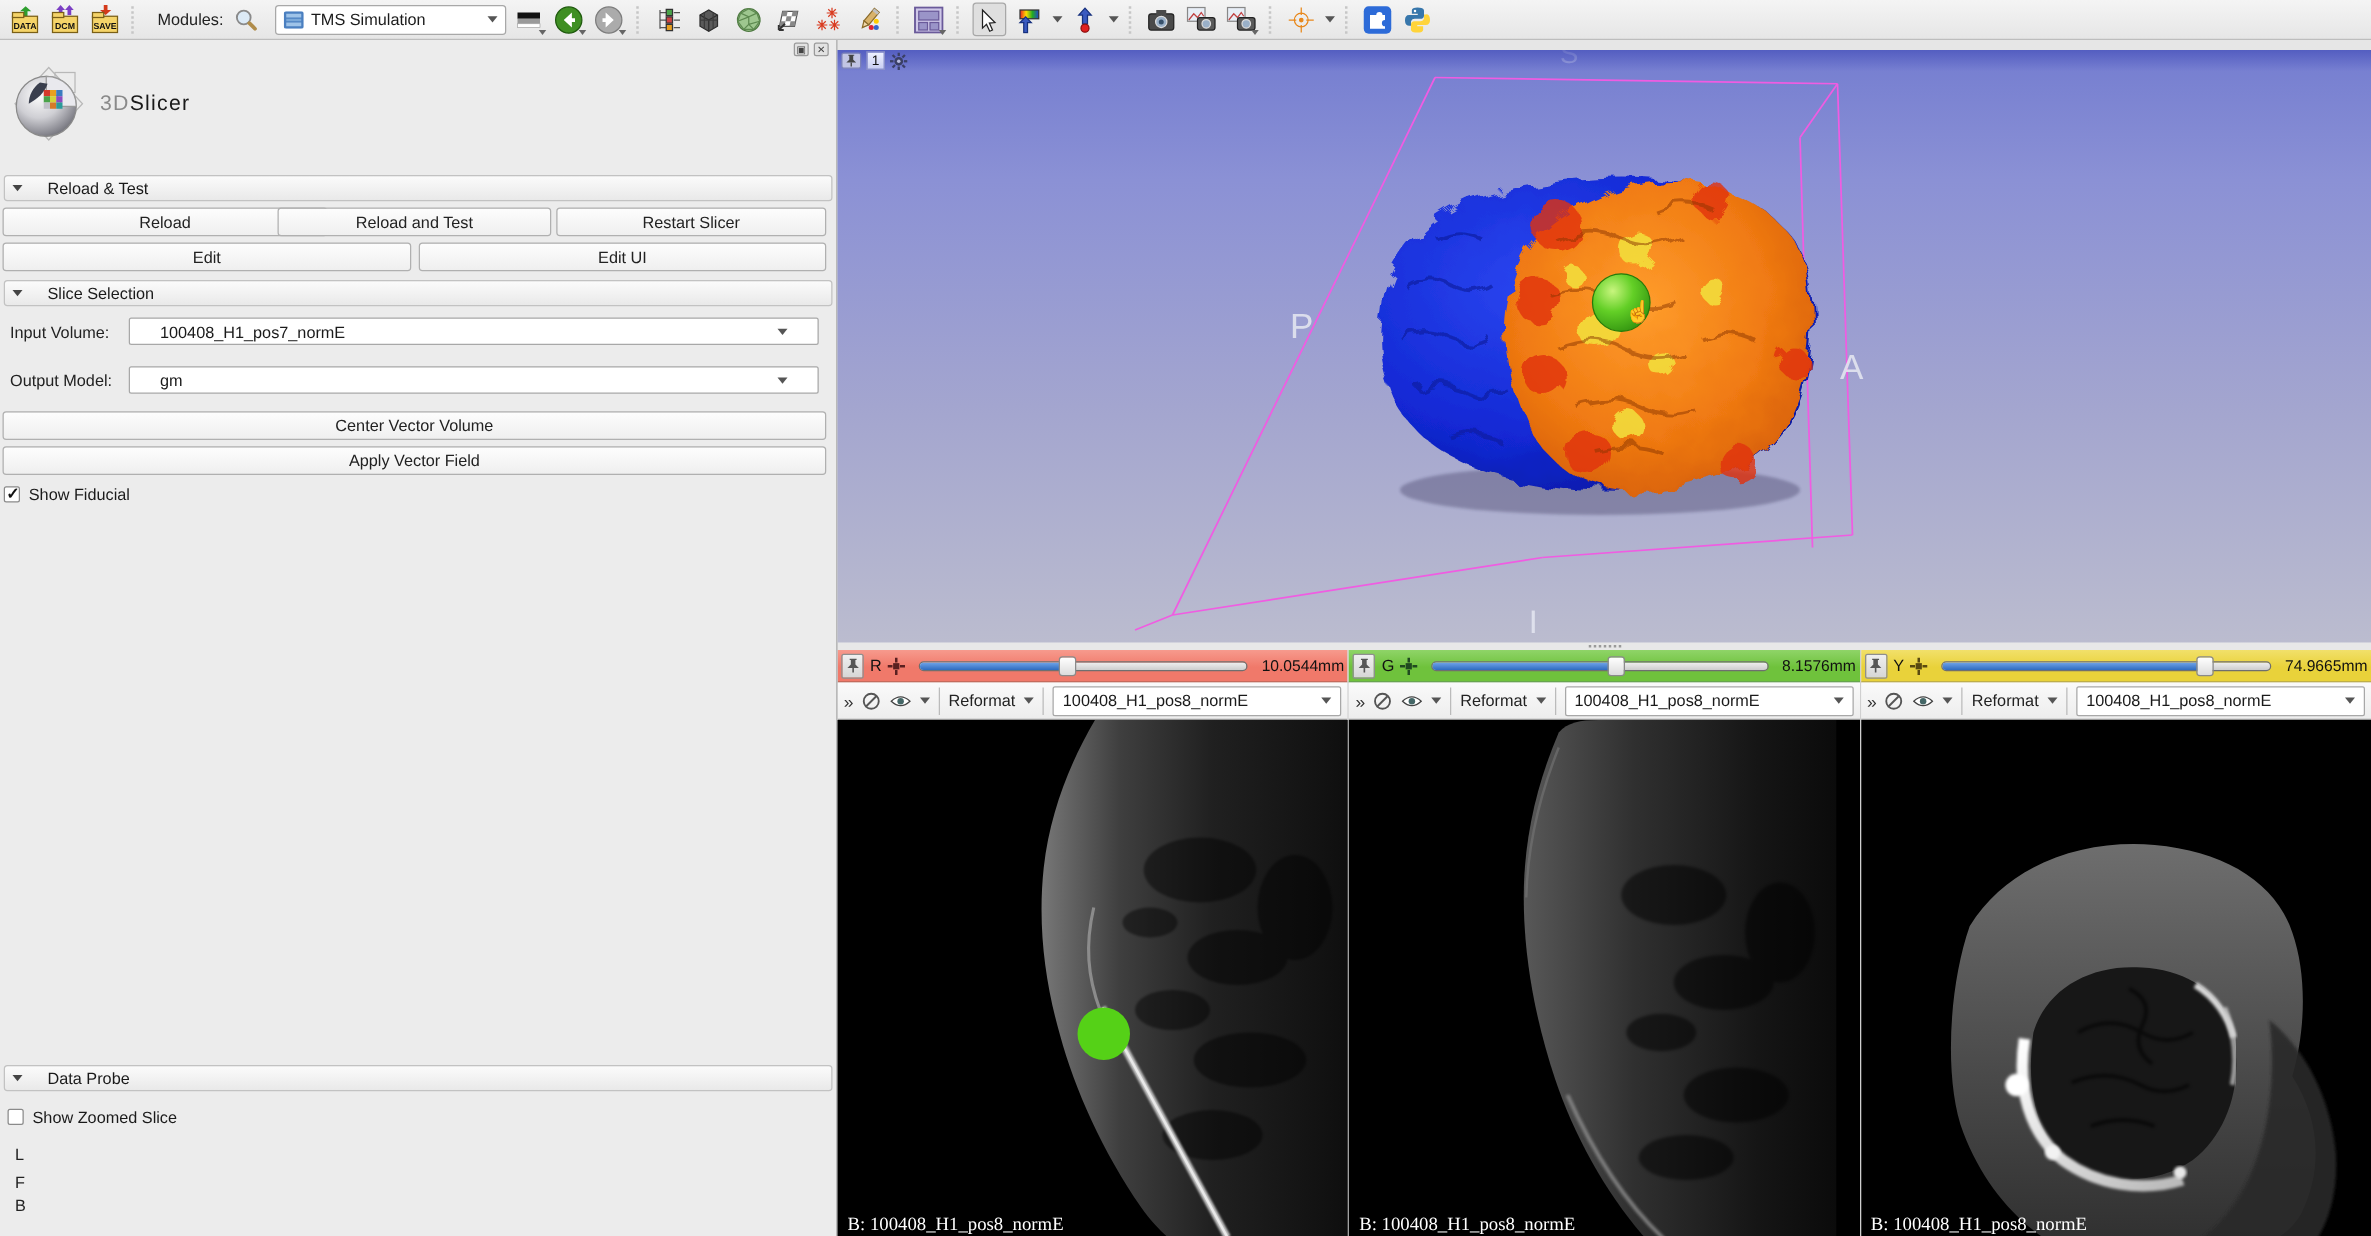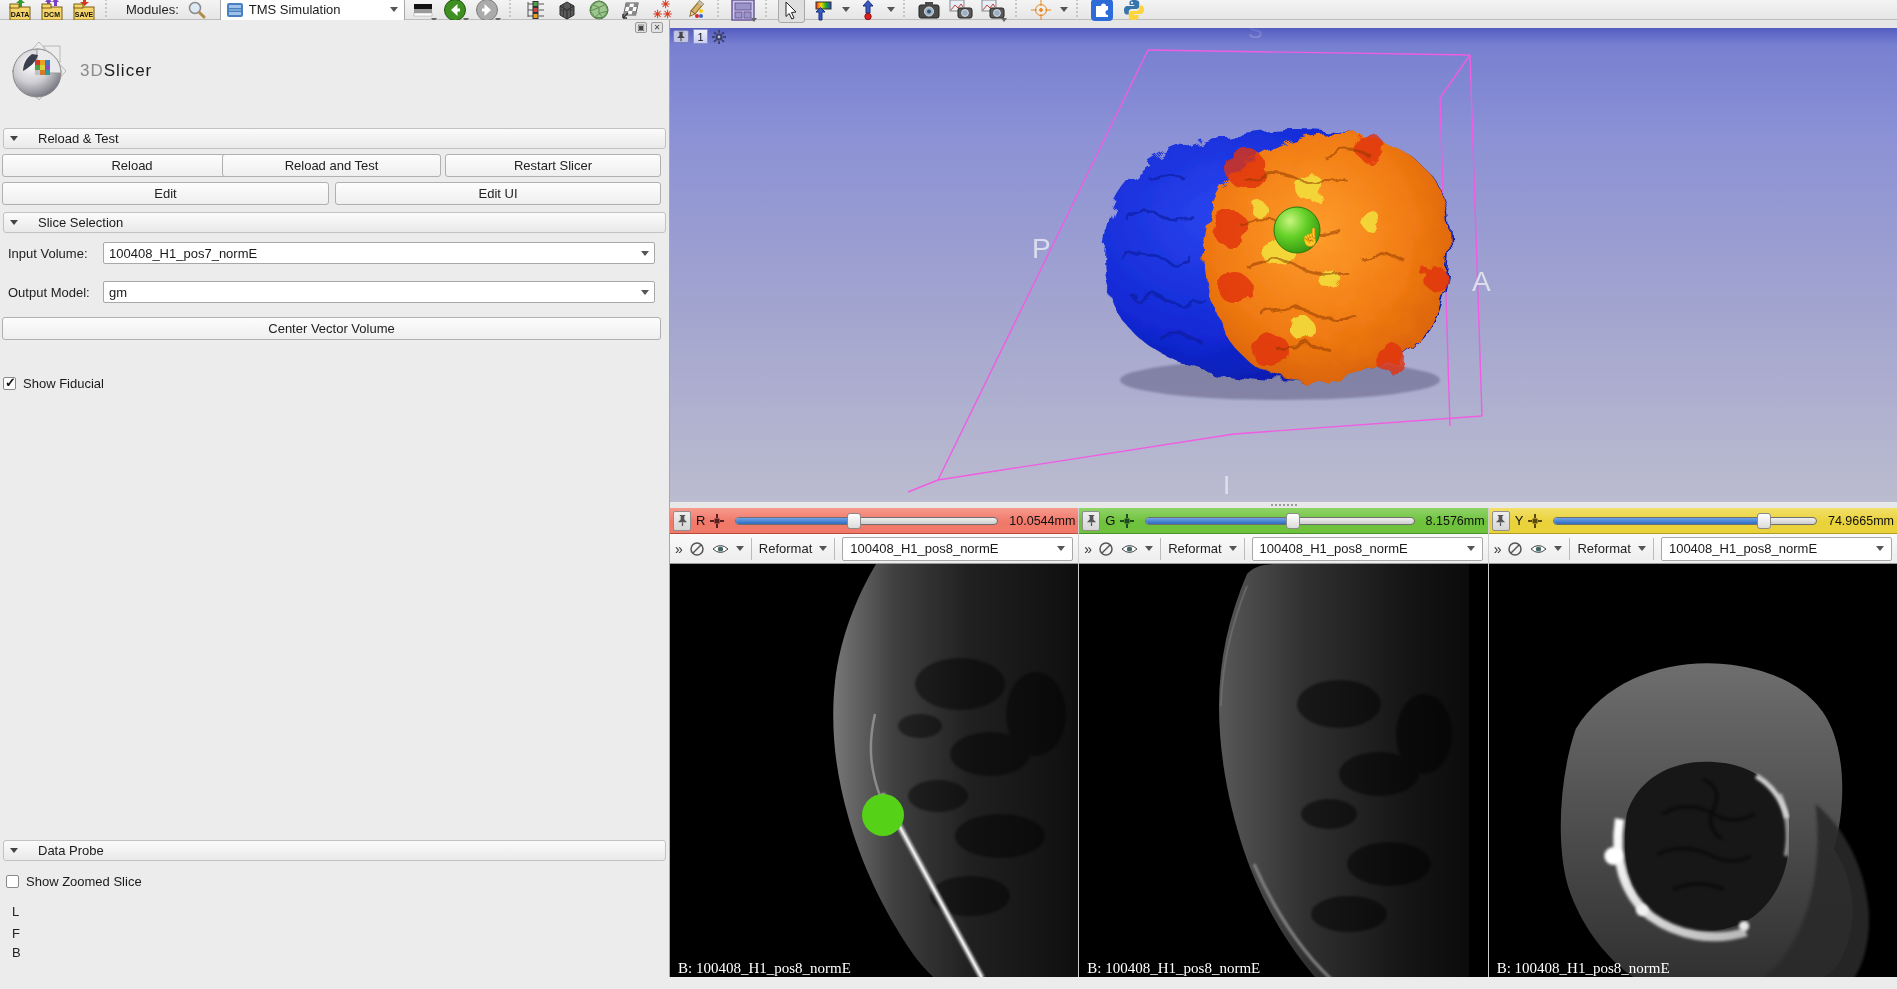--- a/index.html
+++ b/index.html
@@ -1,20 +1,20 @@
 <!DOCTYPE html>
 <html><head>
 <meta charset="utf-8">
 <style>
   * { margin:0; padding:0; box-sizing:border-box; }
   html,body { width:1897px; height:989px; overflow:hidden; background:#ececec;
     font-family:"Liberation Sans", sans-serif; font-size:13px; color:#1a1a1a; }
 
   
-  .toolbar { height:20px; background:linear-gradient(180deg,#f4f4f4,#e6e6e6);
+  .toolbar { height:32px; background:linear-gradient(180deg,#f4f4f4,#e6e6e6);
     border-bottom:1px solid #bdbdbd; display:flex; align-items:center; padding:1px 6px; gap:5px; }
   .tbtn { width:27px; height:27px; display:flex; align-items:center; justify-content:center; position:relative; border-radius:3px; }
   .tbtn.pressed { background:#dfdfdf; border:1px solid #a8a8a8; }
   .tsep { width:5px; height:22px; border-left:2px dotted #c6c6c6; margin:0 3px; }
   .modules-label { margin-left:8px; color:#222; }
   .module-select { width:185px; height:24px; background:#fff; border:1px solid #a8a8a8; border-radius:3px;
     display:flex; align-items:center; padding:0 6px; gap:6px; margin-left:4px; }
   .module-select .grow { flex:1; }
   .caret { width:0; height:0; border-left:4px solid transparent; border-right:4px solid transparent; border-top:5px solid #555; }
   .mini-caret { position:absolute; right:0; bottom:1px; width:0; height:0;
@@ -30,21 +30,21 @@
   .logo-text { font-size:17px; letter-spacing:1px; }
   .logo-text .g { color:#8a8a8a; } .logo-text .b { color:#1a1a1a; }
 
   .sec-header { position:absolute; left:3px; right:3px; height:21px; border:1px solid #c2c2c2; border-radius:3px;
     background:linear-gradient(180deg,#fbfbfb,#e9e9e9); display:flex; align-items:center; padding:0 6px; gap:20px; }
   .tri-down { width:0; height:0; border-left:4px solid transparent; border-right:4px solid transparent; border-top:5px solid #444; }
   .pbtn { position:absolute; height:23px; border:1px solid #b0b0b0; border-radius:3px;
     background:linear-gradient(180deg,#fdfdfd,#efefef); display:flex; align-items:center; justify-content:center; color:#222; }
   .form-label { position:absolute; left:8px; color:#222; }
   .combo { position:absolute; left:103px; width:552px; height:22px; background:#fff; border:1px solid #a8a8a8;
-    border-radius:2px; display:flex; align-items:center; padding:0 5px; }
+    border-radius:2px; display:flex; align-items:center; padding:0 24px; }
   .combo .grow { flex:1; }
   .checkrow { position:absolute; display:flex; align-items:center; gap:7px; }
   .checkbox { width:13px; height:13px; background:#fff; border:1px solid #8a8a8a; border-radius:2px;
     position:relative; }
   .checkbox.checked::after { content:"✓"; position:absolute; left:1px; top:-3px; font-size:13px; color:#111; font-weight:bold; }
   .probe-line { position:absolute; left:12px; color:#222; }
 
   
   .right-col { width:1227px; display:flex; flex-direction:column; }
   .right-strip { height:8px; background:#e6e6e6; }
@@ -383,20 +383,23 @@
       <span class="grow">100408_H1_pos7_normE</span>
       <span class="caret"></span>
     </div>
     <div class="form-label" style="top:265px;">Output Model:</div>
     <div class="combo" style="top:261px;">
       <span class="grow">gm</span>
       <span class="caret"></span>
     </div>
     <div class="pbtn" style="top:297px; left:2px; width:659px;">
         <span>Center Vector Volume</span>
+      </div>
+    <div class="pbtn" style="top:325px; left:2px; width:659px;">
+        <span>Apply Vector Field</span>
       </div>
     <div class="checkrow" style="top:356px; left:3px;">
       <span class="checkbox checked"></span>
       <span>Show Fiducial</span>
     </div>
 
     <div class="sec-header" style="top:820px;">
       <span class="tri-down"></span>
       <span>Data Probe</span>
     </div>

